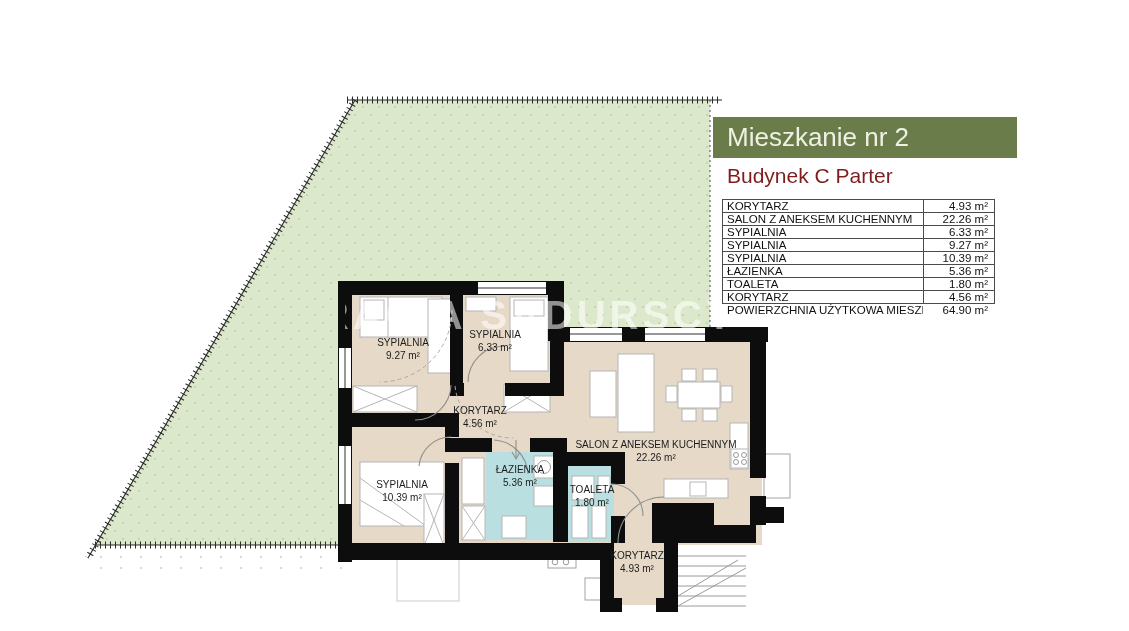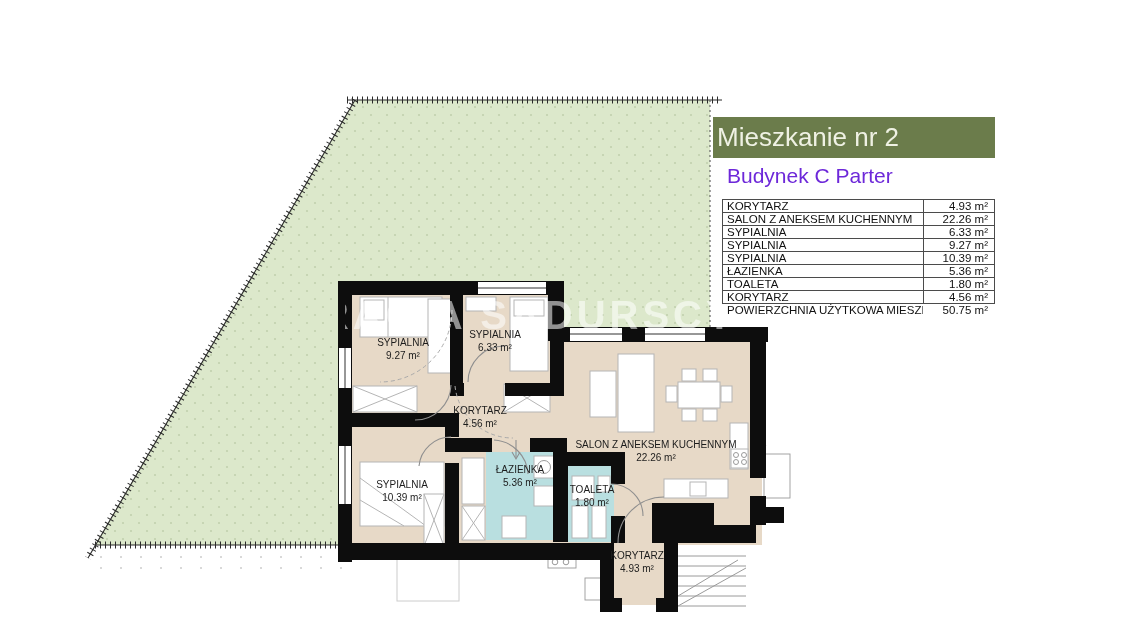--- a/index.html
+++ b/index.html
@@ -27,24 +27,24 @@
   .bnd-dot{stroke:#666;stroke-width:1.2;fill:none;stroke-dasharray:2 3;}
   .outer-dots{stroke:#d9d9d9;stroke-width:2;stroke-dasharray:2 18;}
 
   .rlabel{position:absolute;text-align:center;font-size:10px;line-height:13px;
           color:#1c1c1c;white-space:nowrap;}
   .watermark-clip{position:absolute;left:345px;top:292px;width:400px;height:46px;
           overflow:hidden;pointer-events:none;}
   .watermark-text{font-size:40px;font-weight:bold;letter-spacing:4px;white-space:nowrap;
           color:rgba(255,255,255,0.55);margin-left:-58px;display:block;line-height:46px;}
 
-  .panel-header{position:absolute;left:713px;top:117px;width:282px;height:41px;
+  .panel-header{position:absolute;left:713px;top:117px;width:304px;height:41px;
           background:var(--accent,#6b7c4b);color:#eff1e3;font-size:26px;line-height:41px;
-          padding-left:4px;box-sizing:border-box;}
-  .panel-sub{position:absolute;left:727px;top:164px;font-size:21px;color:#6d28d9;}
+          padding-left:14px;box-sizing:border-box;}
+  .panel-sub{position:absolute;left:727px;top:164px;font-size:21px;color:#7f1d1d;}
   .rooms-table{position:absolute;left:722px;top:199px;width:273px;border-collapse:collapse;
           font-size:11.5px;color:#111;table-layout:fixed;}
   .rooms-table td{border:1px solid #4b4b4b;padding:0 4px;height:12px;line-height:12px;
           white-space:nowrap;overflow:hidden;}
   .rooms-table td.num{text-align:right;width:60px;padding-right:6px;}
   .rooms-table tr.total td{border-color:transparent;}
 </style>
 </head>
 <body>
 
@@ -321,18 +321,18 @@
       <tr>
         <td>TOALETA</td>
         <td class="num">1.80 m²</td>
       </tr>
       <tr>
         <td>KORYTARZ</td>
         <td class="num">4.56 m²</td>
       </tr>
       <tr class="total">
         <td>POWIERZCHNIA UŻYTKOWA MIESZKANIA</td>
-        <td class="num">50.75 m²</td>
+        <td class="num">64.90 m²</td>
       </tr>
     </tbody>
   </table>
 
 </div>
 
 </body></html>

